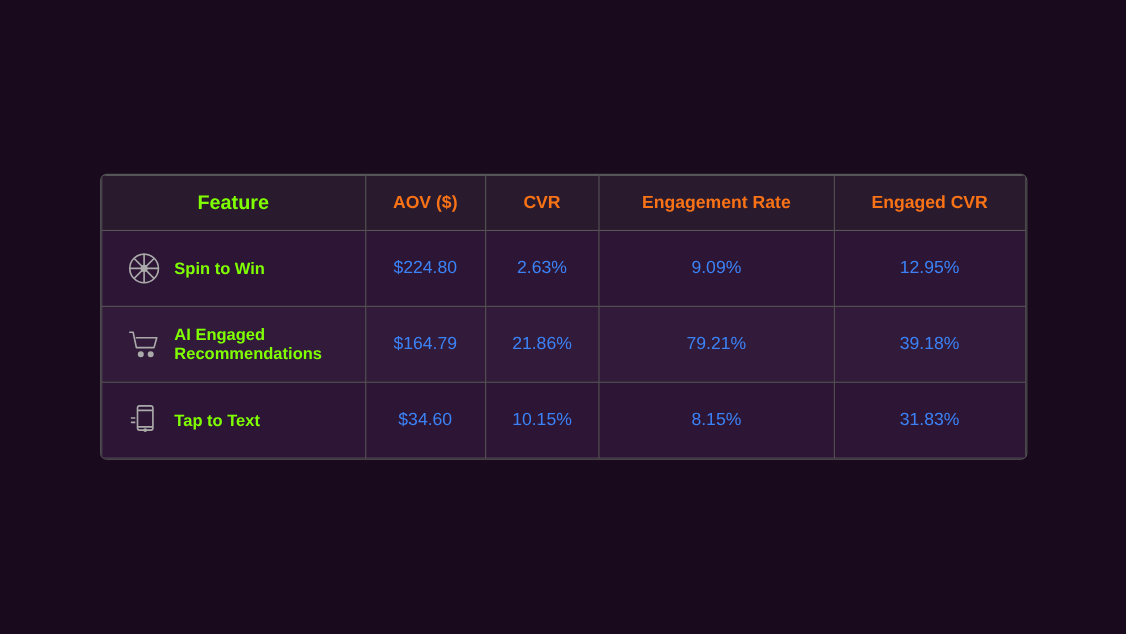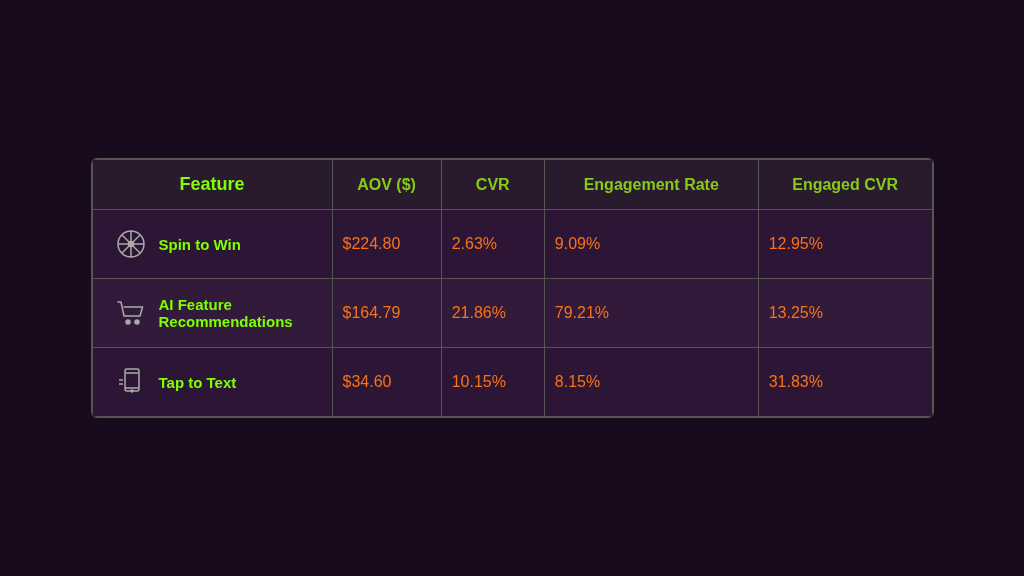--- a/index.html
+++ b/index.html
@@ -28,21 +28,21 @@
     table {
       width: 100%;
       border-collapse: collapse;
     }
 
     thead tr {
       background: #2a1a2e;
     }
 
     thead th {
-      color: #84cc16;
+      color: #f97316;
       font-weight: bold;
       font-size: 16px;
       padding: 14px 10px;
       text-align: center;
       border: 1px solid #555;
     }
 
     thead th.feature-header {
       color: #7fff00;
       font-size: 18px;
@@ -56,23 +56,24 @@
 
     tbody tr:nth-child(odd) {
       background: #2d1535;
     }
 
     tbody tr:nth-child(even) {
       background: #321a3a;
     }
 
     tbody td {
-      color: #f97316;
+      color: #3b82f6;
       font-size: 16px;
       padding: 16px 10px;
+      text-align: center;
       border: 1px solid #555;
     }
 
     tbody td.feature-cell {
       text-align: center;
       color: #7fff00;
       font-weight: bold;
       font-size: 15px;
     }
 
@@ -157,27 +158,27 @@
         <tr>
           <td class="feature-cell">
             <div class="feature-content">
               <div class="feature-icon">
                 <svg viewBox="0 0 32 32" xmlns="http://www.w3.org/2000/svg">
       <path d="M3 5h3l3 14h16l2.5-9H9" stroke="#aaa" stroke-width="1.5" fill="none" stroke-linecap="round" stroke-linejoin="round"></path>
       <circle cx="13" cy="25" r="2" fill="#aaa"></circle>
       <circle cx="22" cy="25" r="2" fill="#aaa"></circle>
     </svg>
               </div>
-              <span class="feature-label">AI Feature Recommendations</span>
+              <span class="feature-label">AI Engaged Recommendations</span>
             </div>
           </td>
           <td>$164.79</td>
           <td>21.86%</td>
           <td>79.21%</td>
-          <td>13.25%</td>
+          <td>39.18%</td>
         </tr>
         <tr>
           <td class="feature-cell">
             <div class="feature-content">
               <div class="feature-icon">
                 <svg viewBox="0 0 32 32" xmlns="http://www.w3.org/2000/svg">
       <rect x="10" y="3" width="14" height="22" rx="2" stroke="#aaa" stroke-width="1.5" fill="none"></rect>
       <line x1="10" y1="7" x2="24" y2="7" stroke="#aaa" stroke-width="1.5"></line>
       <line x1="10" y1="22" x2="24" y2="22" stroke="#aaa" stroke-width="1.5"></line>
       <circle cx="17" cy="25" r="1" fill="#aaa"></circle>

